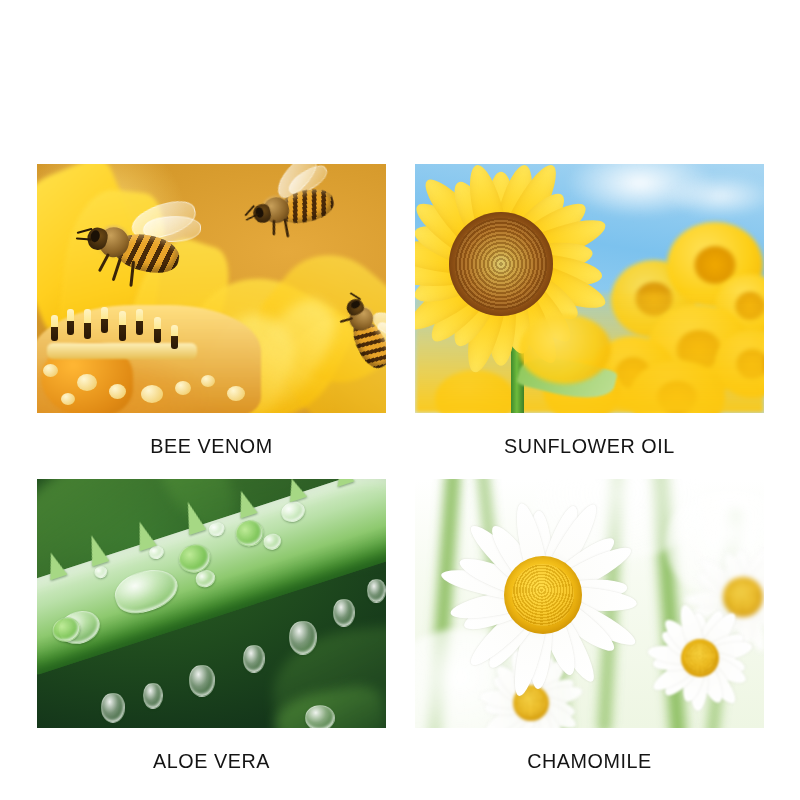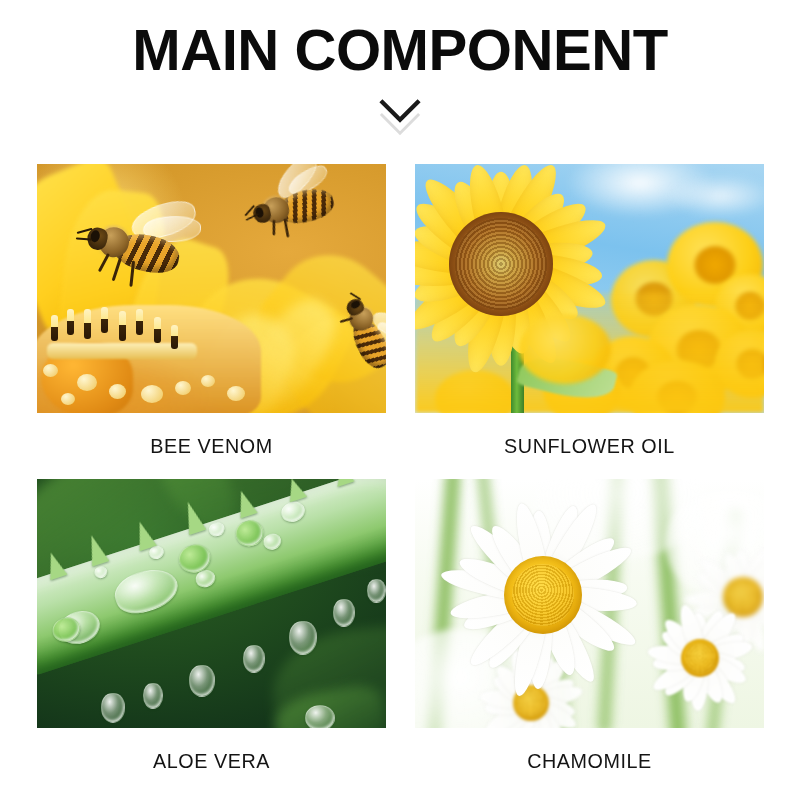--- a/index.html
+++ b/index.html
@@ -380,30 +380,20 @@
   }
   .drop.hang {
     border-radius: 50% 50% 55% 55%;
   }
 </style>
 </head>
 <body>
 
 <div class="page">
 
-  <div class="header">
-    <h1 class="page-title">MAIN COMPONENT</h1>
-
-    <div class="chevron-wrap">
-      <svg width="66" height="44" viewBox="0 0 66 44" aria-hidden="true">
-        <polyline points="13,6 33,26 53,6" fill="none" stroke="#1a1a1a" stroke-width="4.5" stroke-linecap="butt" stroke-linejoin="miter"></polyline>
-        <polyline points="13,20 33,40 53,20" fill="none" stroke="#dcdcdc" stroke-width="3" stroke-linecap="butt" stroke-linejoin="miter"></polyline>
-      </svg>
-    </div>
-  </div>
 
   <div class="grid">
 
     <div class="cell">
       <div class="card">
         <div class="scene">
           <div class="bee-bg"></div>
           <div class="bee-glow"></div>
 
           <div class="petal p1"></div>

